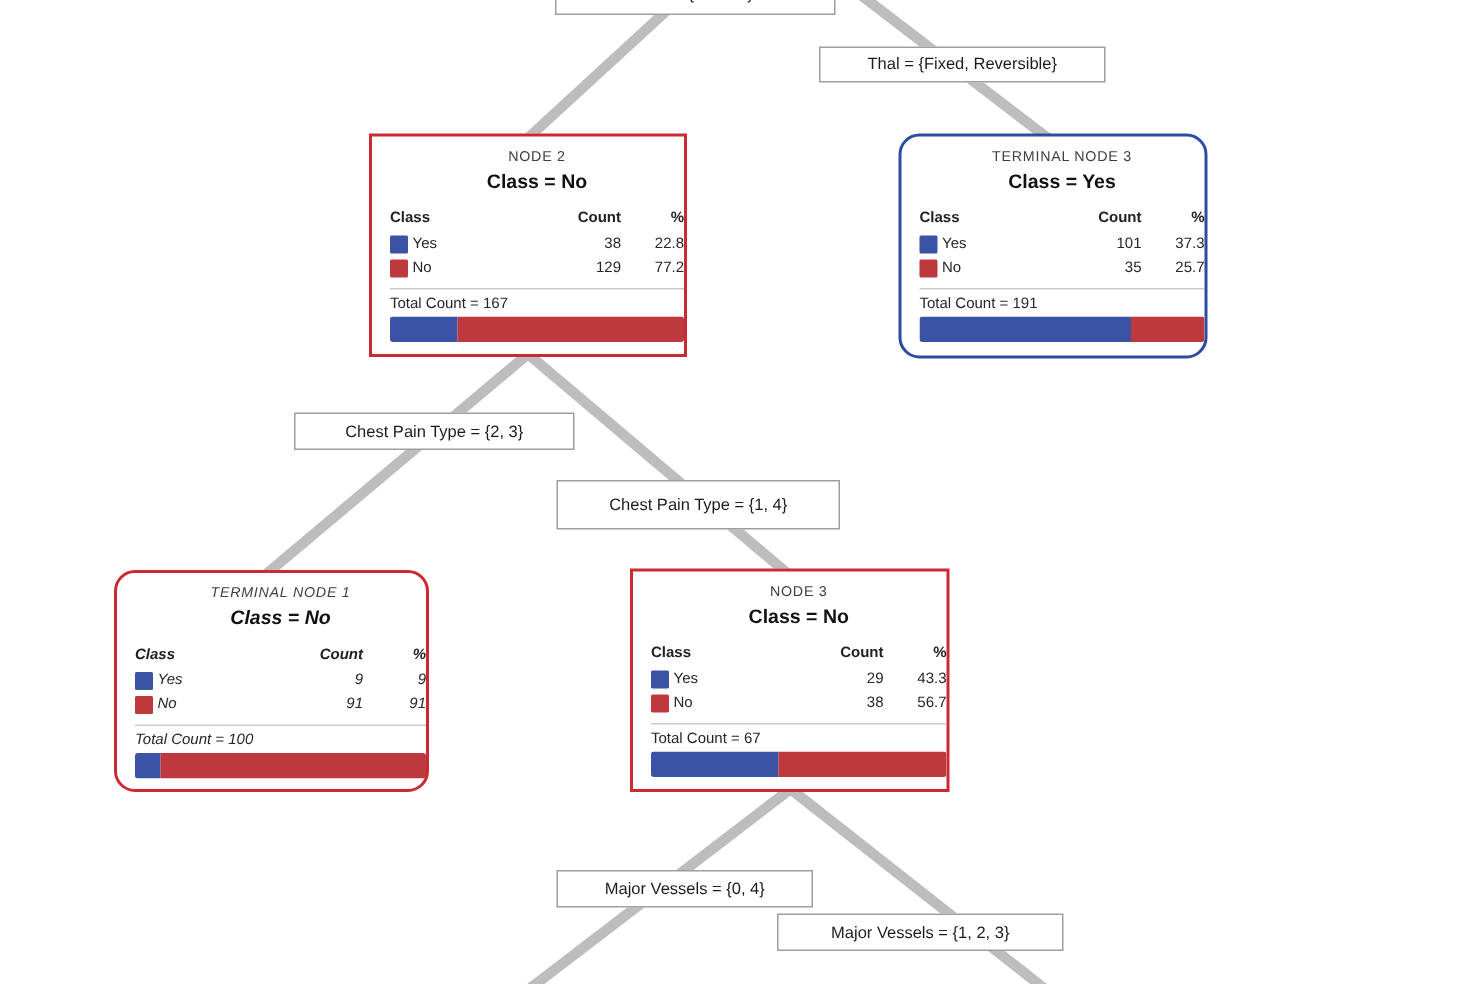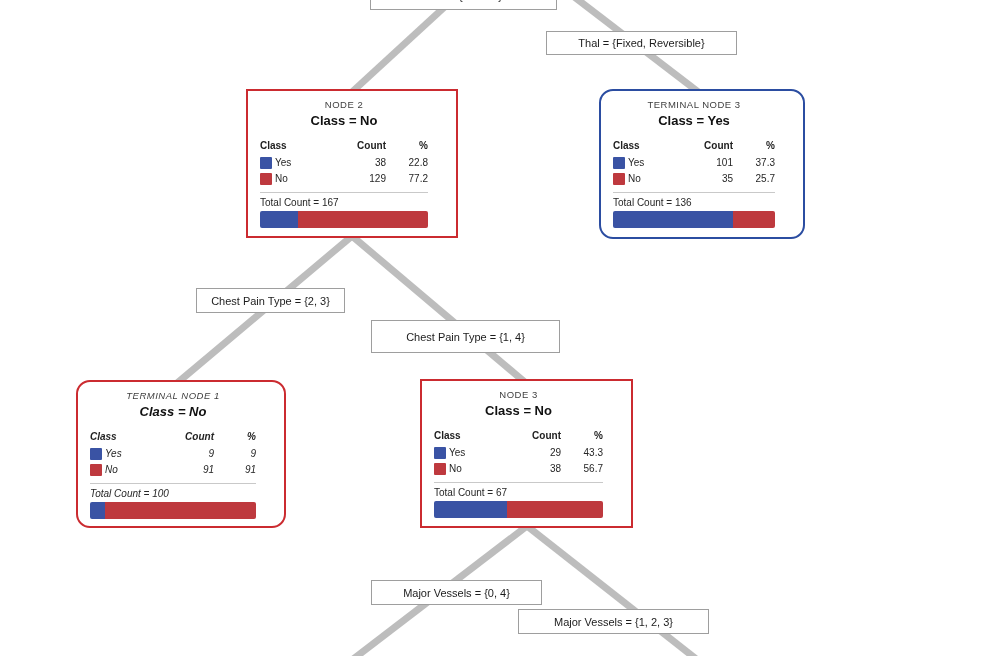--- a/index.html
+++ b/index.html
@@ -9,21 +9,21 @@
   }
   svg.edges{position:absolute;left:0;top:0;width:985px;height:656px;}
   svg.edges line{stroke:var(--edge-gray);stroke-width:7;}
   .edge-label{
     position:absolute;box-sizing:border-box;background:#fff;border:1px solid #9e9e9e;
     display:flex;align-items:center;justify-content:center;
     font-size:11px;color:#1c1c1c;white-space:nowrap;
   }
   .node{
     position:absolute;box-sizing:border-box;background:#fff;border:2px solid #701a75;
-    padding:8px 28px 10px 12px;cursor:default;
+    padding:8px 0 10px 12px;cursor:default;
   }
   .node.red-border{border-color:var(--node-red-border);}
   .node.blue-border{border-color:var(--node-blue-border);}
   .node.terminal{border-radius:14px;}
   .node-title{
     text-align:center;font-size:9.5px;letter-spacing:.5px;color:#3e3e3e;margin-bottom:3px;
   }
   .node-class{text-align:center;font-size:13px;font-weight:bold;color:#111;margin-bottom:12px;}
   .thead,.trow{display:flex;align-items:center;font-size:10px;}
   .thead{font-weight:bold;color:#222;margin-bottom:4px;}
@@ -54,21 +54,21 @@
     <line x1="352" y1="236" x2="176" y2="384"></line>
     <line x1="352" y1="236" x2="527" y2="384"></line>
     <line x1="527" y1="526" x2="352" y2="660"></line>
     <line x1="527" y1="526" x2="700" y2="662"></line>
   </svg>
 
   <div class="edge-label" style="left:370px;top:-18px;width:187px;height:28px;">Thal = {Normal}</div>
 
   <div class="edge-label" style="left:546px;top:31px;width:191px;height:24px;">Thal = {Fixed, Reversible}</div>
 
-  <div class="edge-label" style="left:196px;top:288px;width:149px;height:25px;">Chest Pain Type = {2, 3}</div>
+  <div class="edge-label" style="left:196px;top:275px;width:187px;height:25px;">Chest Pain Type = {2, 3}</div>
 
   <div class="edge-label" style="left:371px;top:320px;width:189px;height:33px;">Chest Pain Type = {1, 4}</div>
 
   <div class="edge-label" style="left:371px;top:580px;width:171px;height:25px;">Major Vessels = {0, 4}</div>
 
   <div class="edge-label" style="left:518px;top:609px;width:191px;height:25px;">Major Vessels = {1, 2, 3}</div>
 
   <div class="node red-border" style="left:246px;top:89px;width:212px;height:149px;">
     <div class="node-title">NODE 2</div>
     <div class="node-class">Class = No</div>
@@ -117,21 +117,21 @@
       <span class="c3">37.3</span>
     </div>
     <div class="trow">
       <span class="c1">
           <i class="sw red"></i>
           <span>No</span>
         </span>
       <span class="c2">35</span>
       <span class="c3">25.7</span>
     </div>
-    <div class="total">Total Count = 136</div>
+    <div class="total">Total Count = 191</div>
     <div class="bar">
       <div class="seg blue" style="width: 74.3%;"></div>
       <div class="seg red"></div>
     </div>
   </div>
 
   <div class="node red-border terminal" style="left:76px;top:380px;width:210px;height:148px;font-style:italic;">
     <div class="node-title">TERMINAL NODE 1</div>
     <div class="node-class">Class = No</div>
     <div class="thead">

